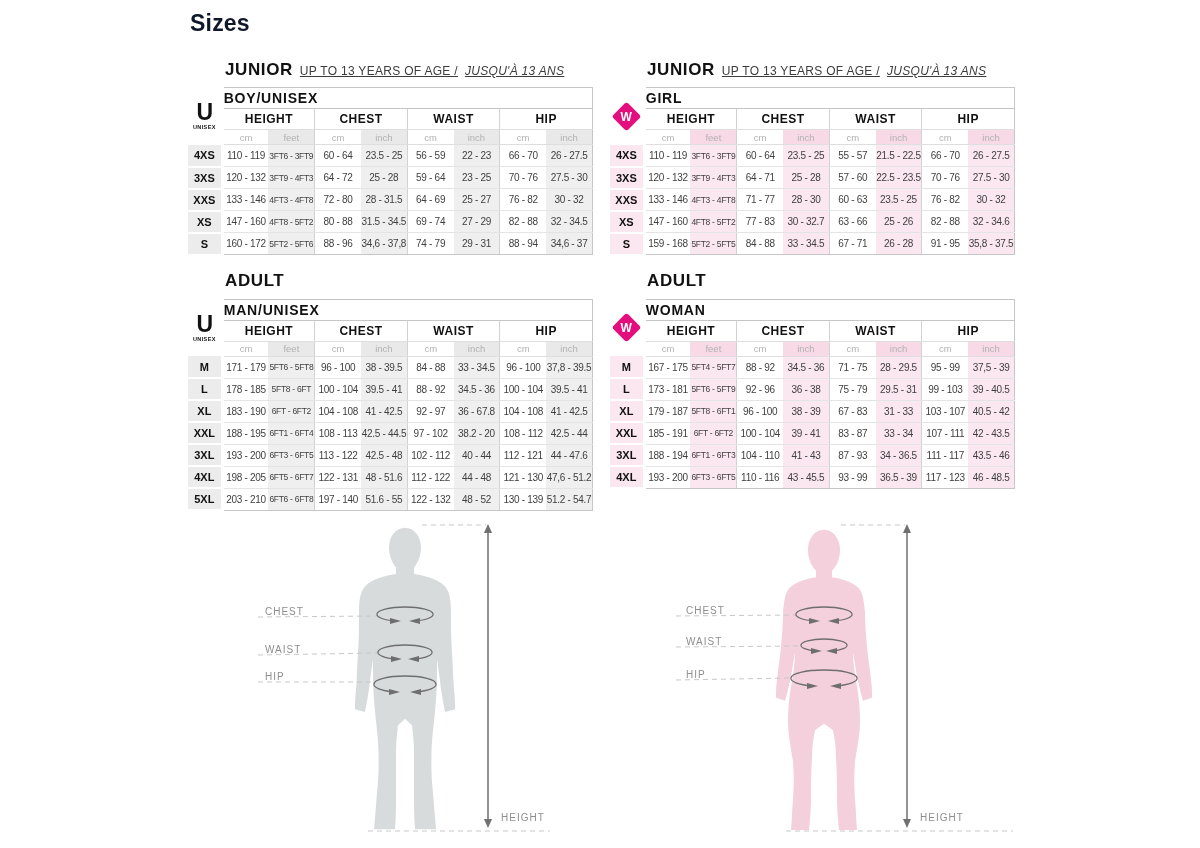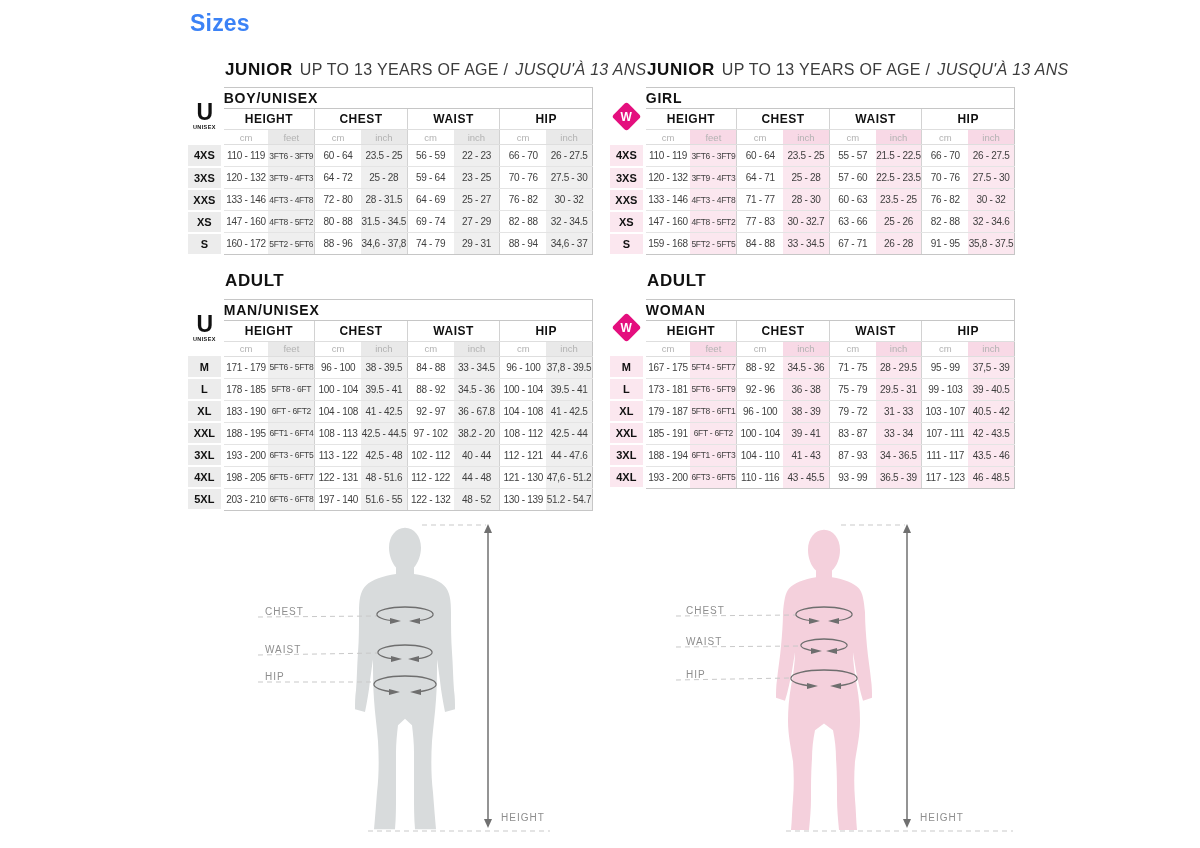--- a/index.html
+++ b/index.html
@@ -1,29 +1,29 @@
 <!DOCTYPE html>
 <html><head>
 <meta charset="utf-8">
 <style>
   * { margin:0; padding:0; box-sizing:border-box; }
   html,body { background:#fff; }
   body { font-family:"Liberation Sans", sans-serif; }
   .page { position:relative; width:1200px; height:848px; background:#fff; overflow:hidden; }
 
-  .page-title { position:absolute; left:190px; top:10px; font-size:23px; font-weight:700; color:#3b82f6; letter-spacing:0.2px; }
+  .page-title { position:absolute; left:190px; top:10px; font-size:23px; font-weight:700; color:#0f172a; letter-spacing:0.2px; }
 
   .col { position:absolute; top:60px; width:410px; }
   .col-left  { left:188px; }
   .col-right { left:610px; }
 
   .section-head { margin-left:37px; margin-bottom:7px; display:flex; align-items:baseline; gap:7px; white-space:nowrap; }
   .section-head.adult { margin-top:15px; margin-bottom:8px; }
   .sec-title { font-size:17px; font-weight:800; color:#111; letter-spacing:0.6px; }
-  .sec-sub { font-size:16px; color:#3c3c3c; letter-spacing:0.3px; }
+  .sec-sub { font-size:12px; color:#3c3c3c; letter-spacing:0.3px;text-decoration:underline; }
   .sec-sub.italic { font-style:italic; }
 
   table.size-table { border-collapse:collapse; table-layout:fixed; width:405px; }
   col.col-size { width:34px; }
   col.col-d { width:46px; }
 
   .logo-cell { background:#fff; border-right:3px solid #fff; vertical-align:middle; }
   .tbl-title { height:21px; border:1px solid #c6c6c6; font-size:14px; font-weight:800; letter-spacing:0.8px; color:#111; text-align:left; }
   .group-row th { height:21px; font-size:12px; font-weight:800; color:#111; letter-spacing:0.5px; text-align:center; border-bottom:1px solid #dedede; }
   .group-row th.g0 { border-left:1px solid #c6c6c6; }
@@ -475,21 +475,21 @@
             <td class="cell c5">29.5 - 31</td>
             <td class="cell c6">99 - 103</td>
             <td class="cell c7">39 - 40.5</td>
           </tr>
           <tr>
             <th class="size-cell">XL</th>
             <td class="cell c0">179 - 187</td>
             <td class="cell c1">5FT8 - 6FT1</td>
             <td class="cell c2">96 - 100</td>
             <td class="cell c3">38 - 39</td>
-            <td class="cell c4">79 - 72</td>
+            <td class="cell c4">67 - 83</td>
             <td class="cell c5">31 - 33</td>
             <td class="cell c6">103 - 107</td>
             <td class="cell c7">40.5 - 42</td>
           </tr>
           <tr>
             <th class="size-cell">XXL</th>
             <td class="cell c0">185 - 191</td>
             <td class="cell c1">6FT - 6FT2</td>
             <td class="cell c2">100 - 104</td>
             <td class="cell c3">39 - 41</td>

